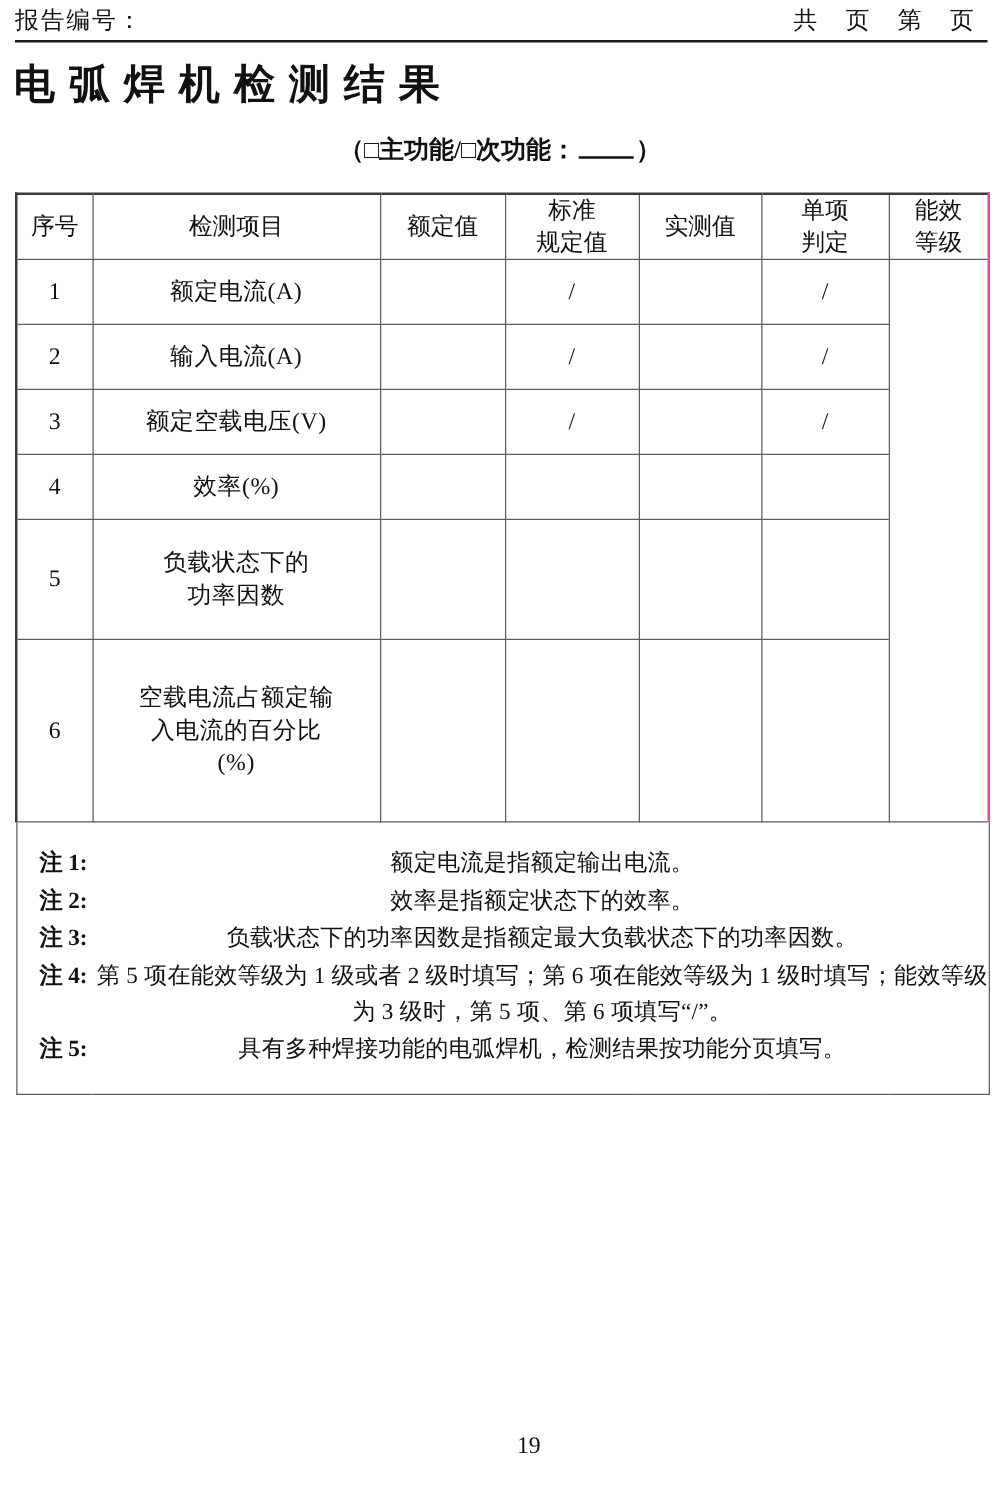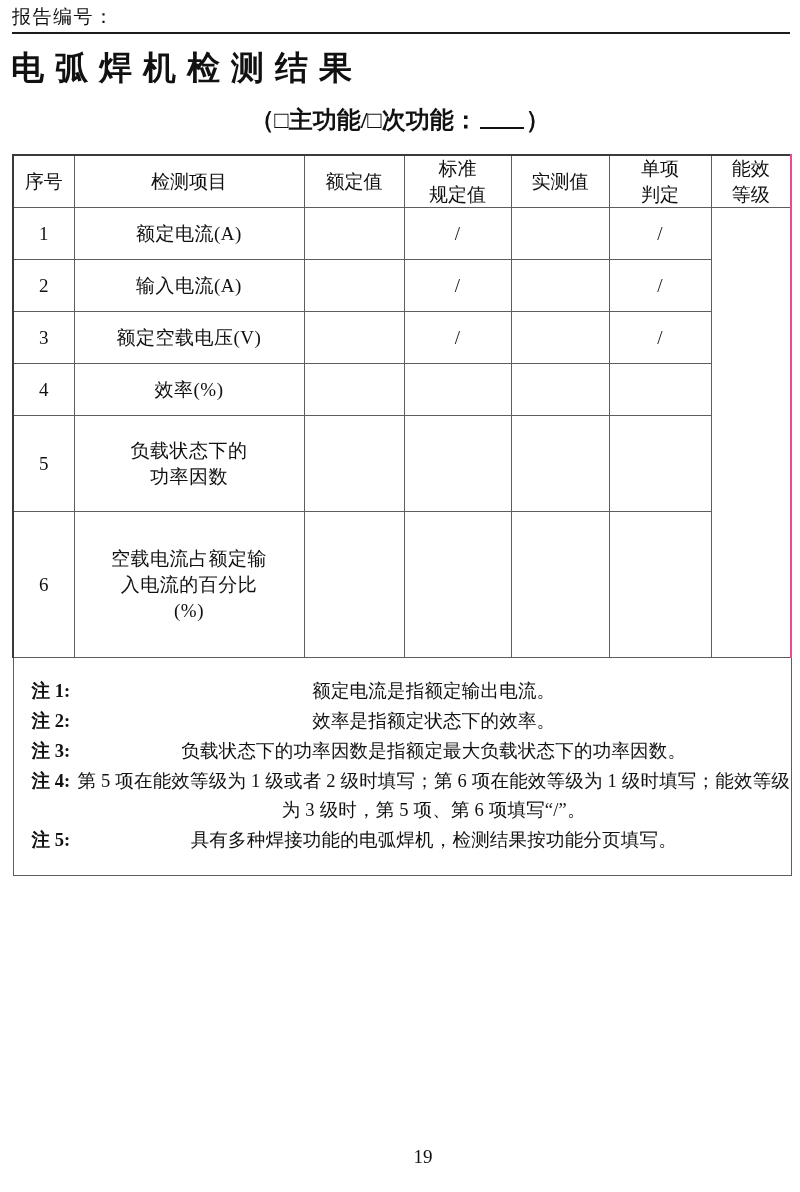--- a/index.html
+++ b/index.html
@@ -71,21 +71,21 @@
     text-indent: 11px;
     line-height: 44px;
     white-space: nowrap;
   }
   .doc-subtitle {
     position: absolute;
     left: 0;
     top: 105px;
     width: 800px;
     text-align: center;
-    font-size: 24px;
+    font-size: 20px;
     font-weight: bold;
     line-height: 30px;
     white-space: nowrap;
   }
   .doc-subtitle .blank-line {
     display: inline-block;
     width: 44px;
     border-bottom: 2px solid #111111;
     margin: 0 2px -1px 2px;
     vertical-align: baseline;
@@ -167,20 +167,21 @@
     margin-left: 23px;
   }
 </style>
 </head>
 <body>
 
 <div class="page">
 
   <div class="run-head">
     <div class="run-head-left">报告编号：</div>
+    <div class="run-head-right">共 页 第 页</div>
   </div>
   <div class="head-rule"></div>
 
   <div class="doc-title">电弧焊机检测结果</div>
 
   <div class="doc-subtitle"><span>（</span><span>□</span><span>主功能</span><span>/</span><span>□</span><span>次功能：</span><span class="blank-line"></span><span>）</span></div>
 
   <div class="tbl-wrap">
     <table class="main">
       <colgroup>

